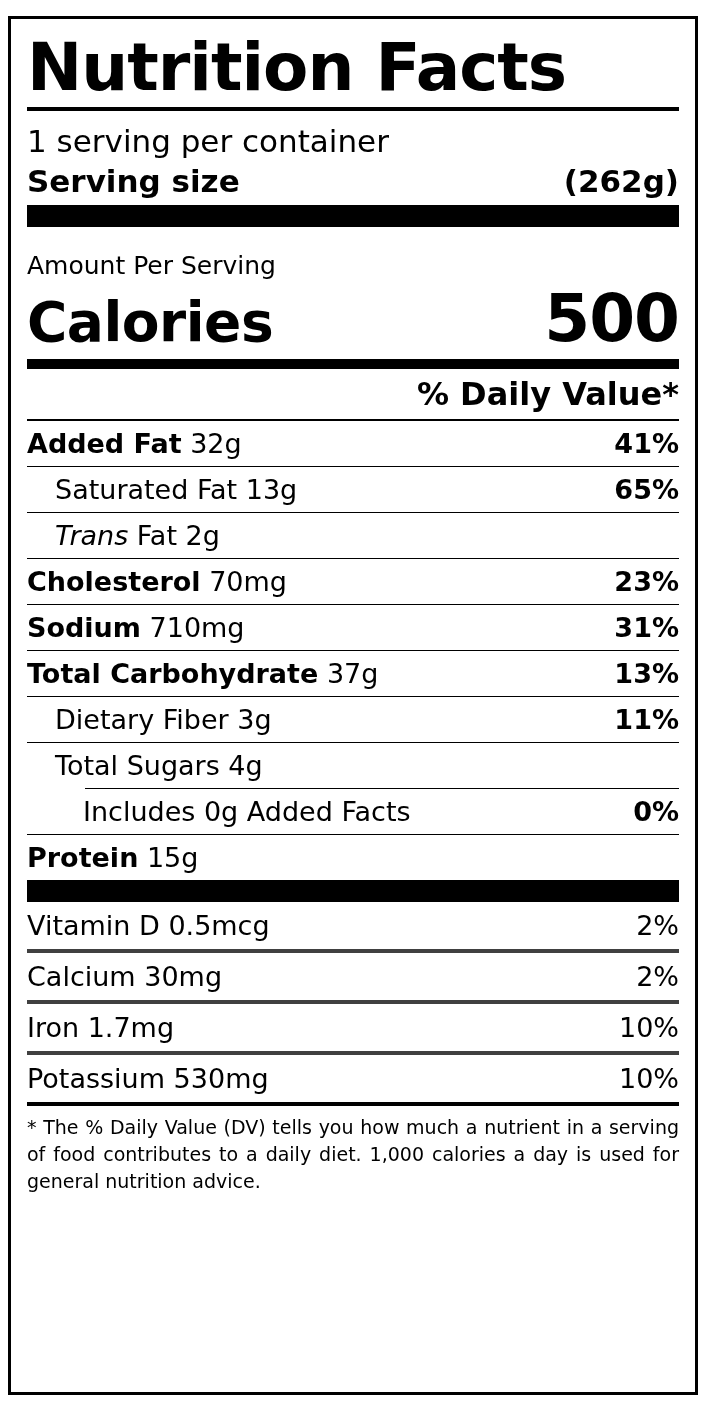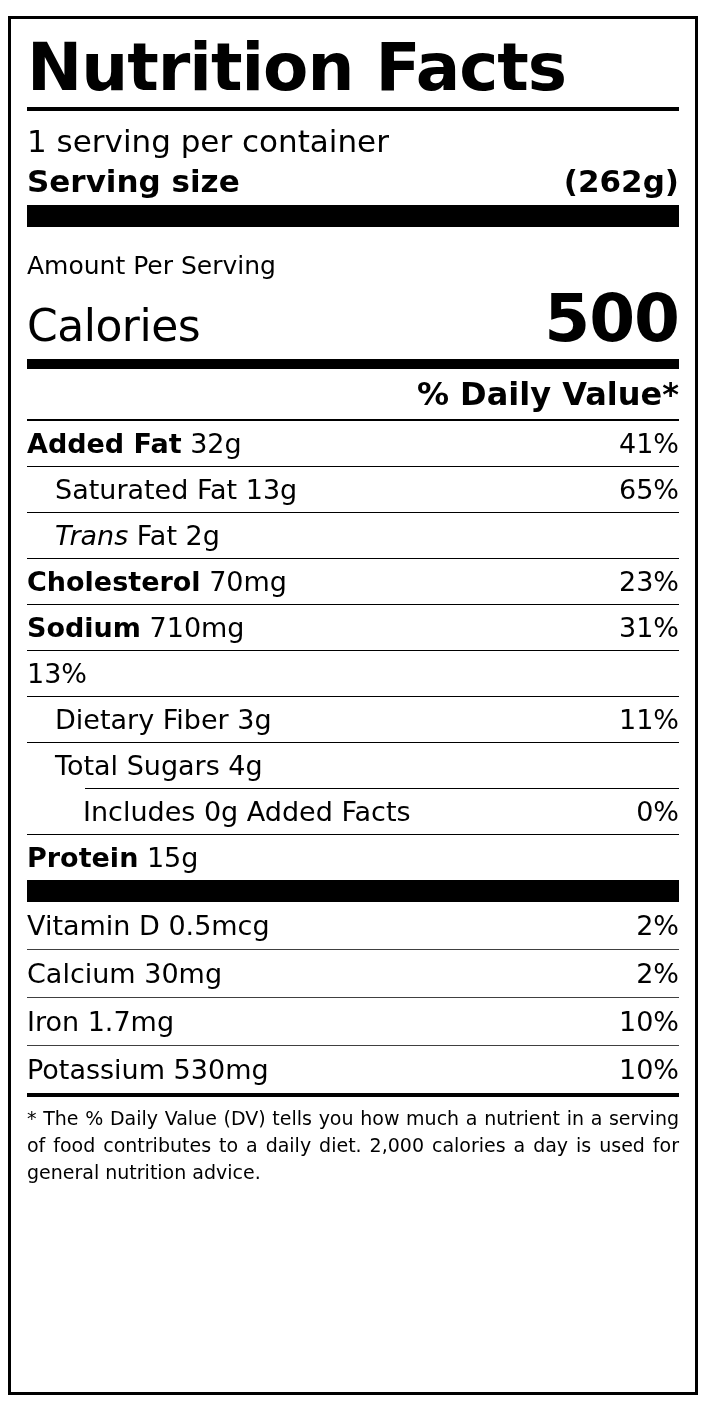--- a/index.html
+++ b/index.html
@@ -56,22 +56,22 @@
     font-weight: normal;
     padding-top: 24px;
   }
   .calories-row {
     display: flex;
     justify-content: space-between;
     align-items: baseline;
     padding-bottom: 2px;
   }
   .calories-label {
-    font-size: 44px;
-    font-weight: normal;
+    font-size: 55px;
+    font-weight: bold;
     letter-spacing: -0.5px;
   }
   .calories-value {
     font-size: 66px;
     font-weight: bold;
     letter-spacing: -1px;
   }
   .dv-header {
     text-align: right;
     font-size: 32px;
@@ -82,36 +82,36 @@
     display: flex;
     justify-content: space-between;
     align-items: baseline;
     font-size: 27px;
     padding: 7px 0 7px 0;
     border-top: 1px solid #000;
   }
   .nrow.first { border-top: 2px solid #000; }
   .nrow .name { }
   .nrow .name b { font-weight: bold; }
-  .nrow .dv { font-weight: normal; }
+  .nrow .dv { font-weight: bold; }
   .indent1 { padding-left: 28px; }
   .indent2 { padding-left: 56px; }
   .sub-rule-inset {
     margin-left: 58px;
     border-top: 1px solid #000;
   }
   .nrow.no-top { border-top: none; }
   .italic { font-style: italic; }
   .vit-row {
     display: flex;
     justify-content: space-between;
     align-items: baseline;
     font-size: 27px;
     padding: 8px 0 8px 0;
-    border-top: 1px solid #404040;
+    border-top: 4px solid #404040;
   }
   .vit-row.first { border-top: none; }
   .footnote {
     font-size: 19px;
     line-height: 1.42;
     padding-top: 8px;
     text-align: justify;
   }
 </style>
 </head>
@@ -157,20 +157,21 @@
       </div>
       <div class="nrow">
         <span class="name"><b>Cholesterol</b><span> 70mg</span></span>
         <span class="dv">23%</span>
       </div>
       <div class="nrow">
         <span class="name"><b>Sodium</b><span> 710mg</span></span>
         <span class="dv">31%</span>
       </div>
       <div class="nrow">
+        <span class="name"><b>Total Carbohydrate</b><span> 37g</span></span>
         <span class="dv">13%</span>
       </div>
       <div class="nrow">
         <span class="name indent1"><span>Dietary Fiber</span><span> 3g</span></span>
         <span class="dv">11%</span>
       </div>
       <div class="nrow">
         <span class="name indent1"><span>Total Sugars</span><span> 4g</span></span>
         <span class="dv"></span>
       </div>
@@ -201,15 +202,15 @@
         <span>10%</span>
       </div>
       <div class="vit-row">
         <span>Potassium 530mg</span>
         <span>10%</span>
       </div>
     </div>
 
   <div class="rule-med"></div>
 
-  <div class="footnote">* The % Daily Value (DV) tells you how much a nutrient in a serving of food contributes to a daily diet. 2,000 calories a day is used for general nutrition advice.</div>
+  <div class="footnote">* The % Daily Value (DV) tells you how much a nutrient in a serving of food contributes to a daily diet. 1,000 calories a day is used for general nutrition advice.</div>
 
 </div>
 
 </body></html>

